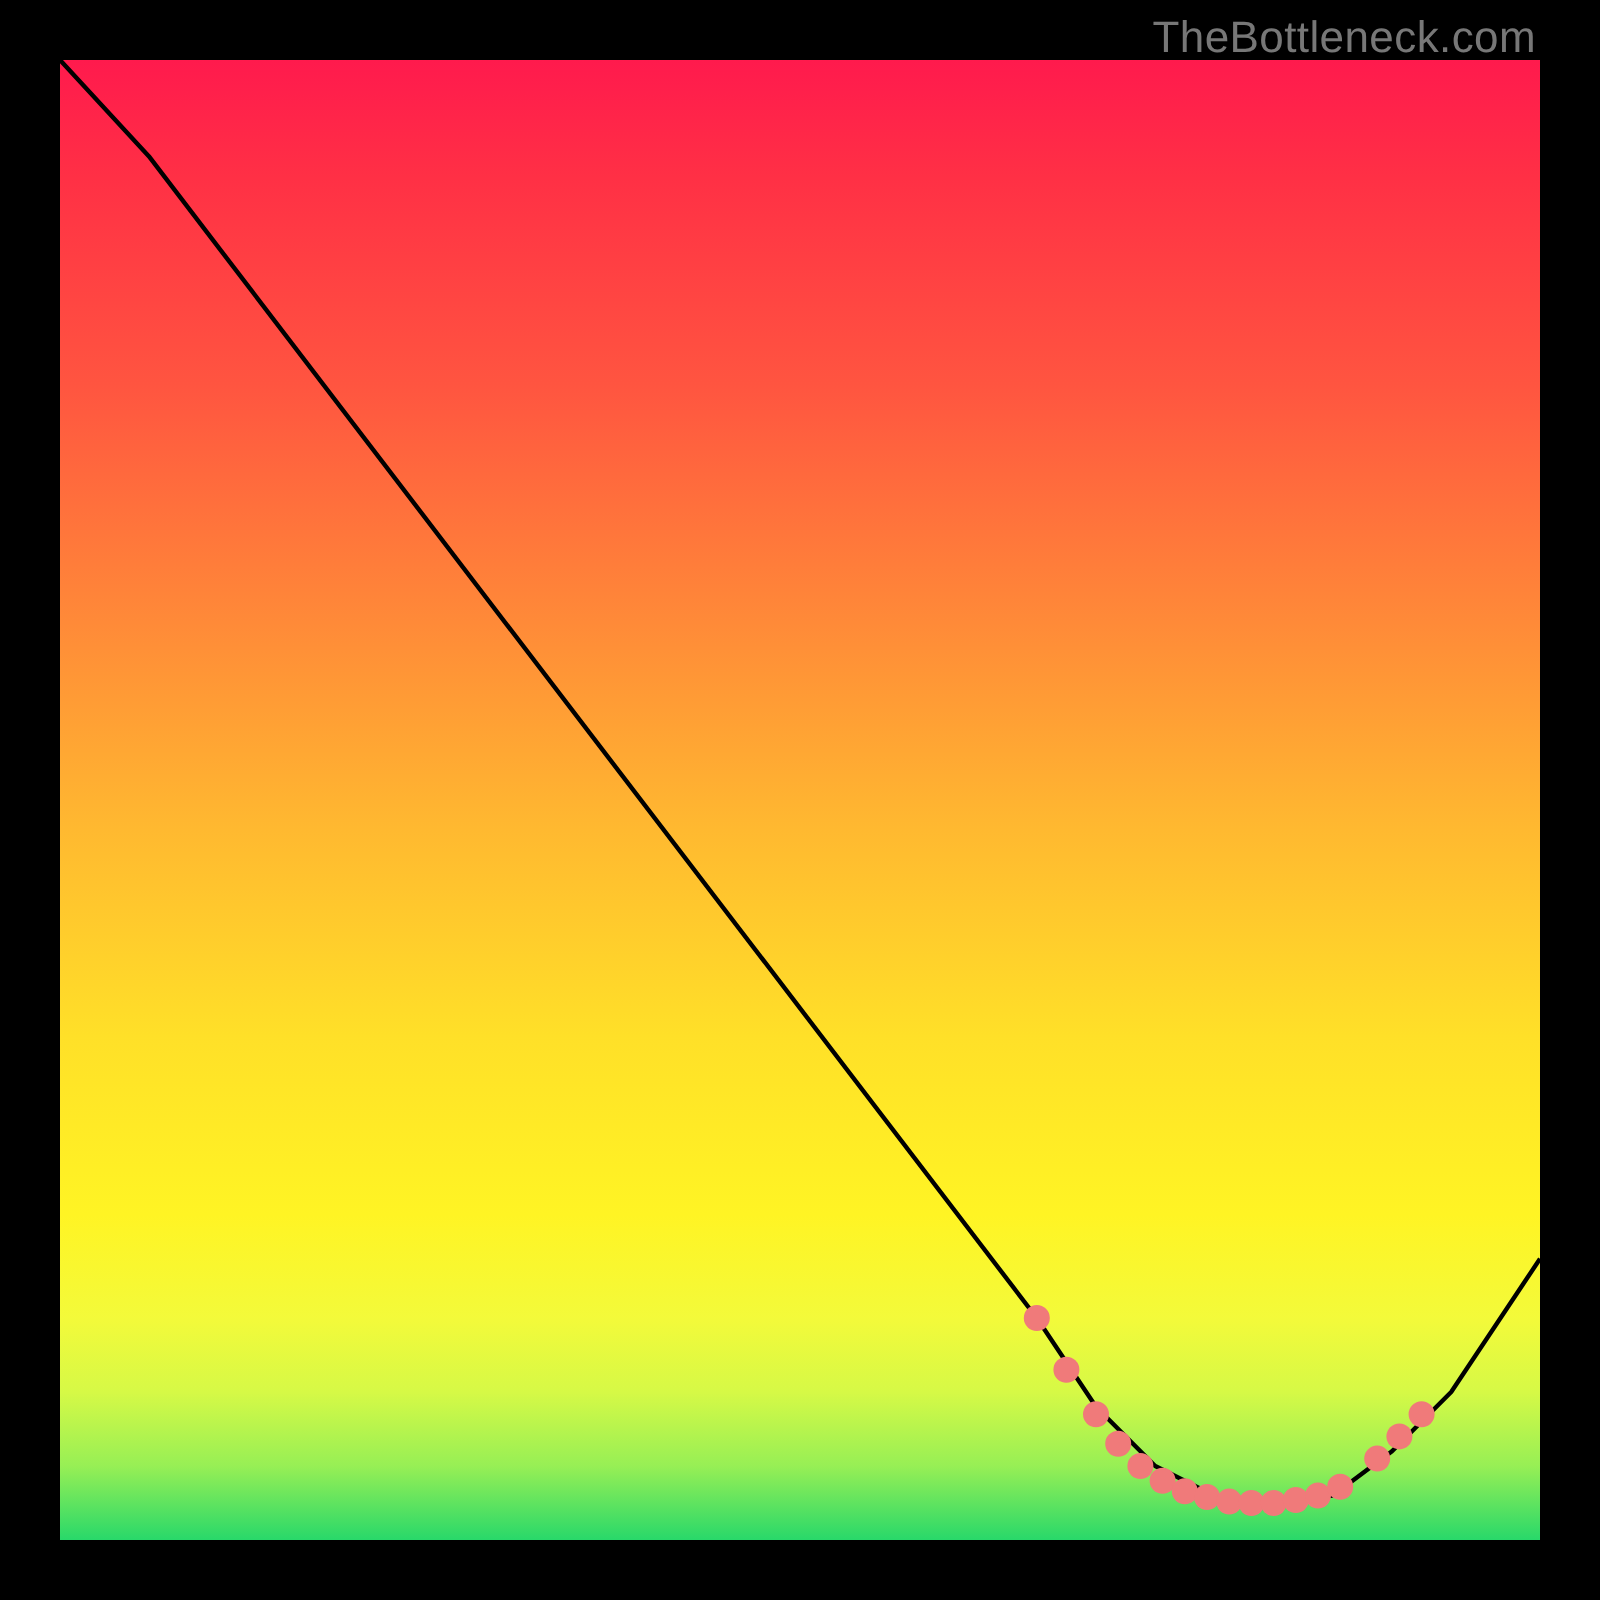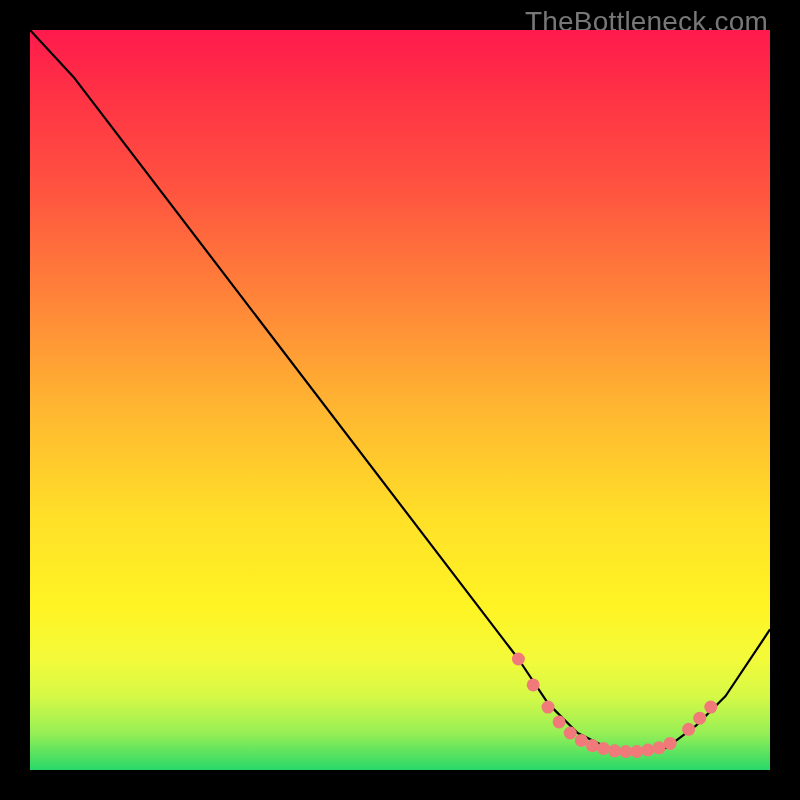--- a/index.html
+++ b/index.html
@@ -36,21 +36,21 @@
       #d6f946 90%,
       #97ef55 95%,
       #28d86a 100%
     );
   }
   .watermark {
     position: absolute;
     top: 6px;
     right: 32px;
     font-family: Arial, Helvetica, sans-serif;
-    font-size: 28px;
+    font-size: 22px;
     color: #777;
     letter-spacing: 0.2px;
     user-select: none;
   }
   svg.curve {
     position: absolute;
     left: 0;
     top: 0;
     width: 740px;
     height: 740px;

